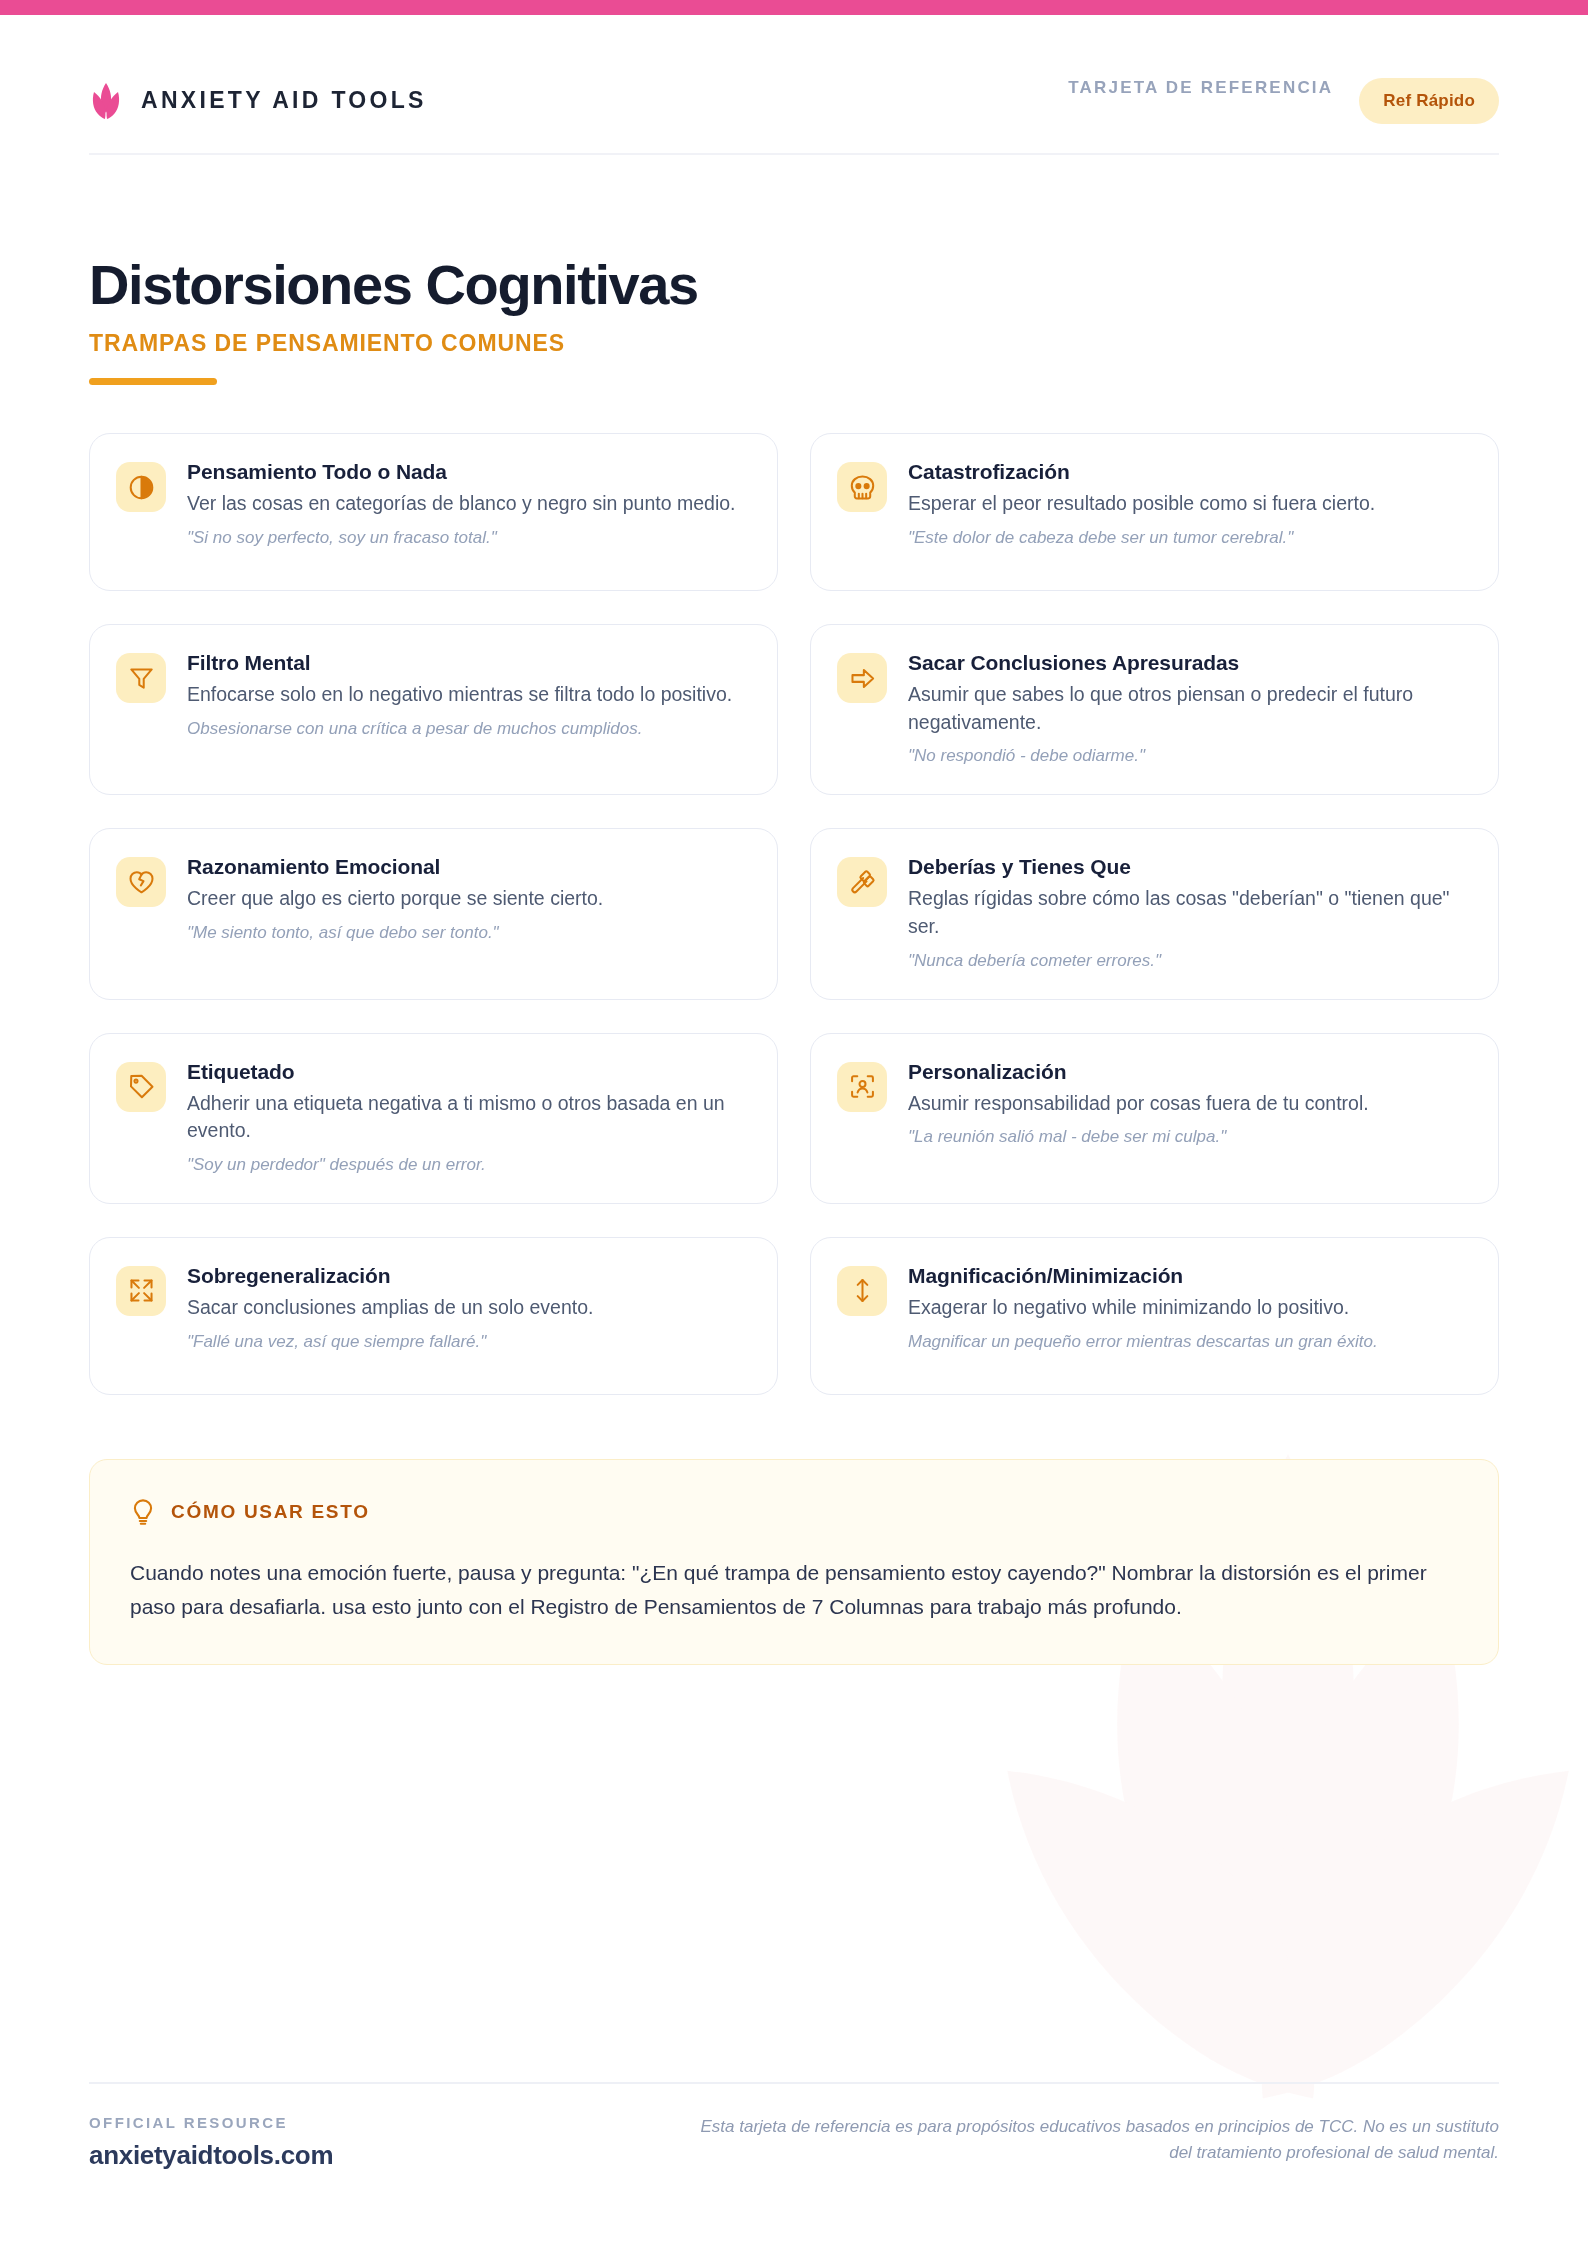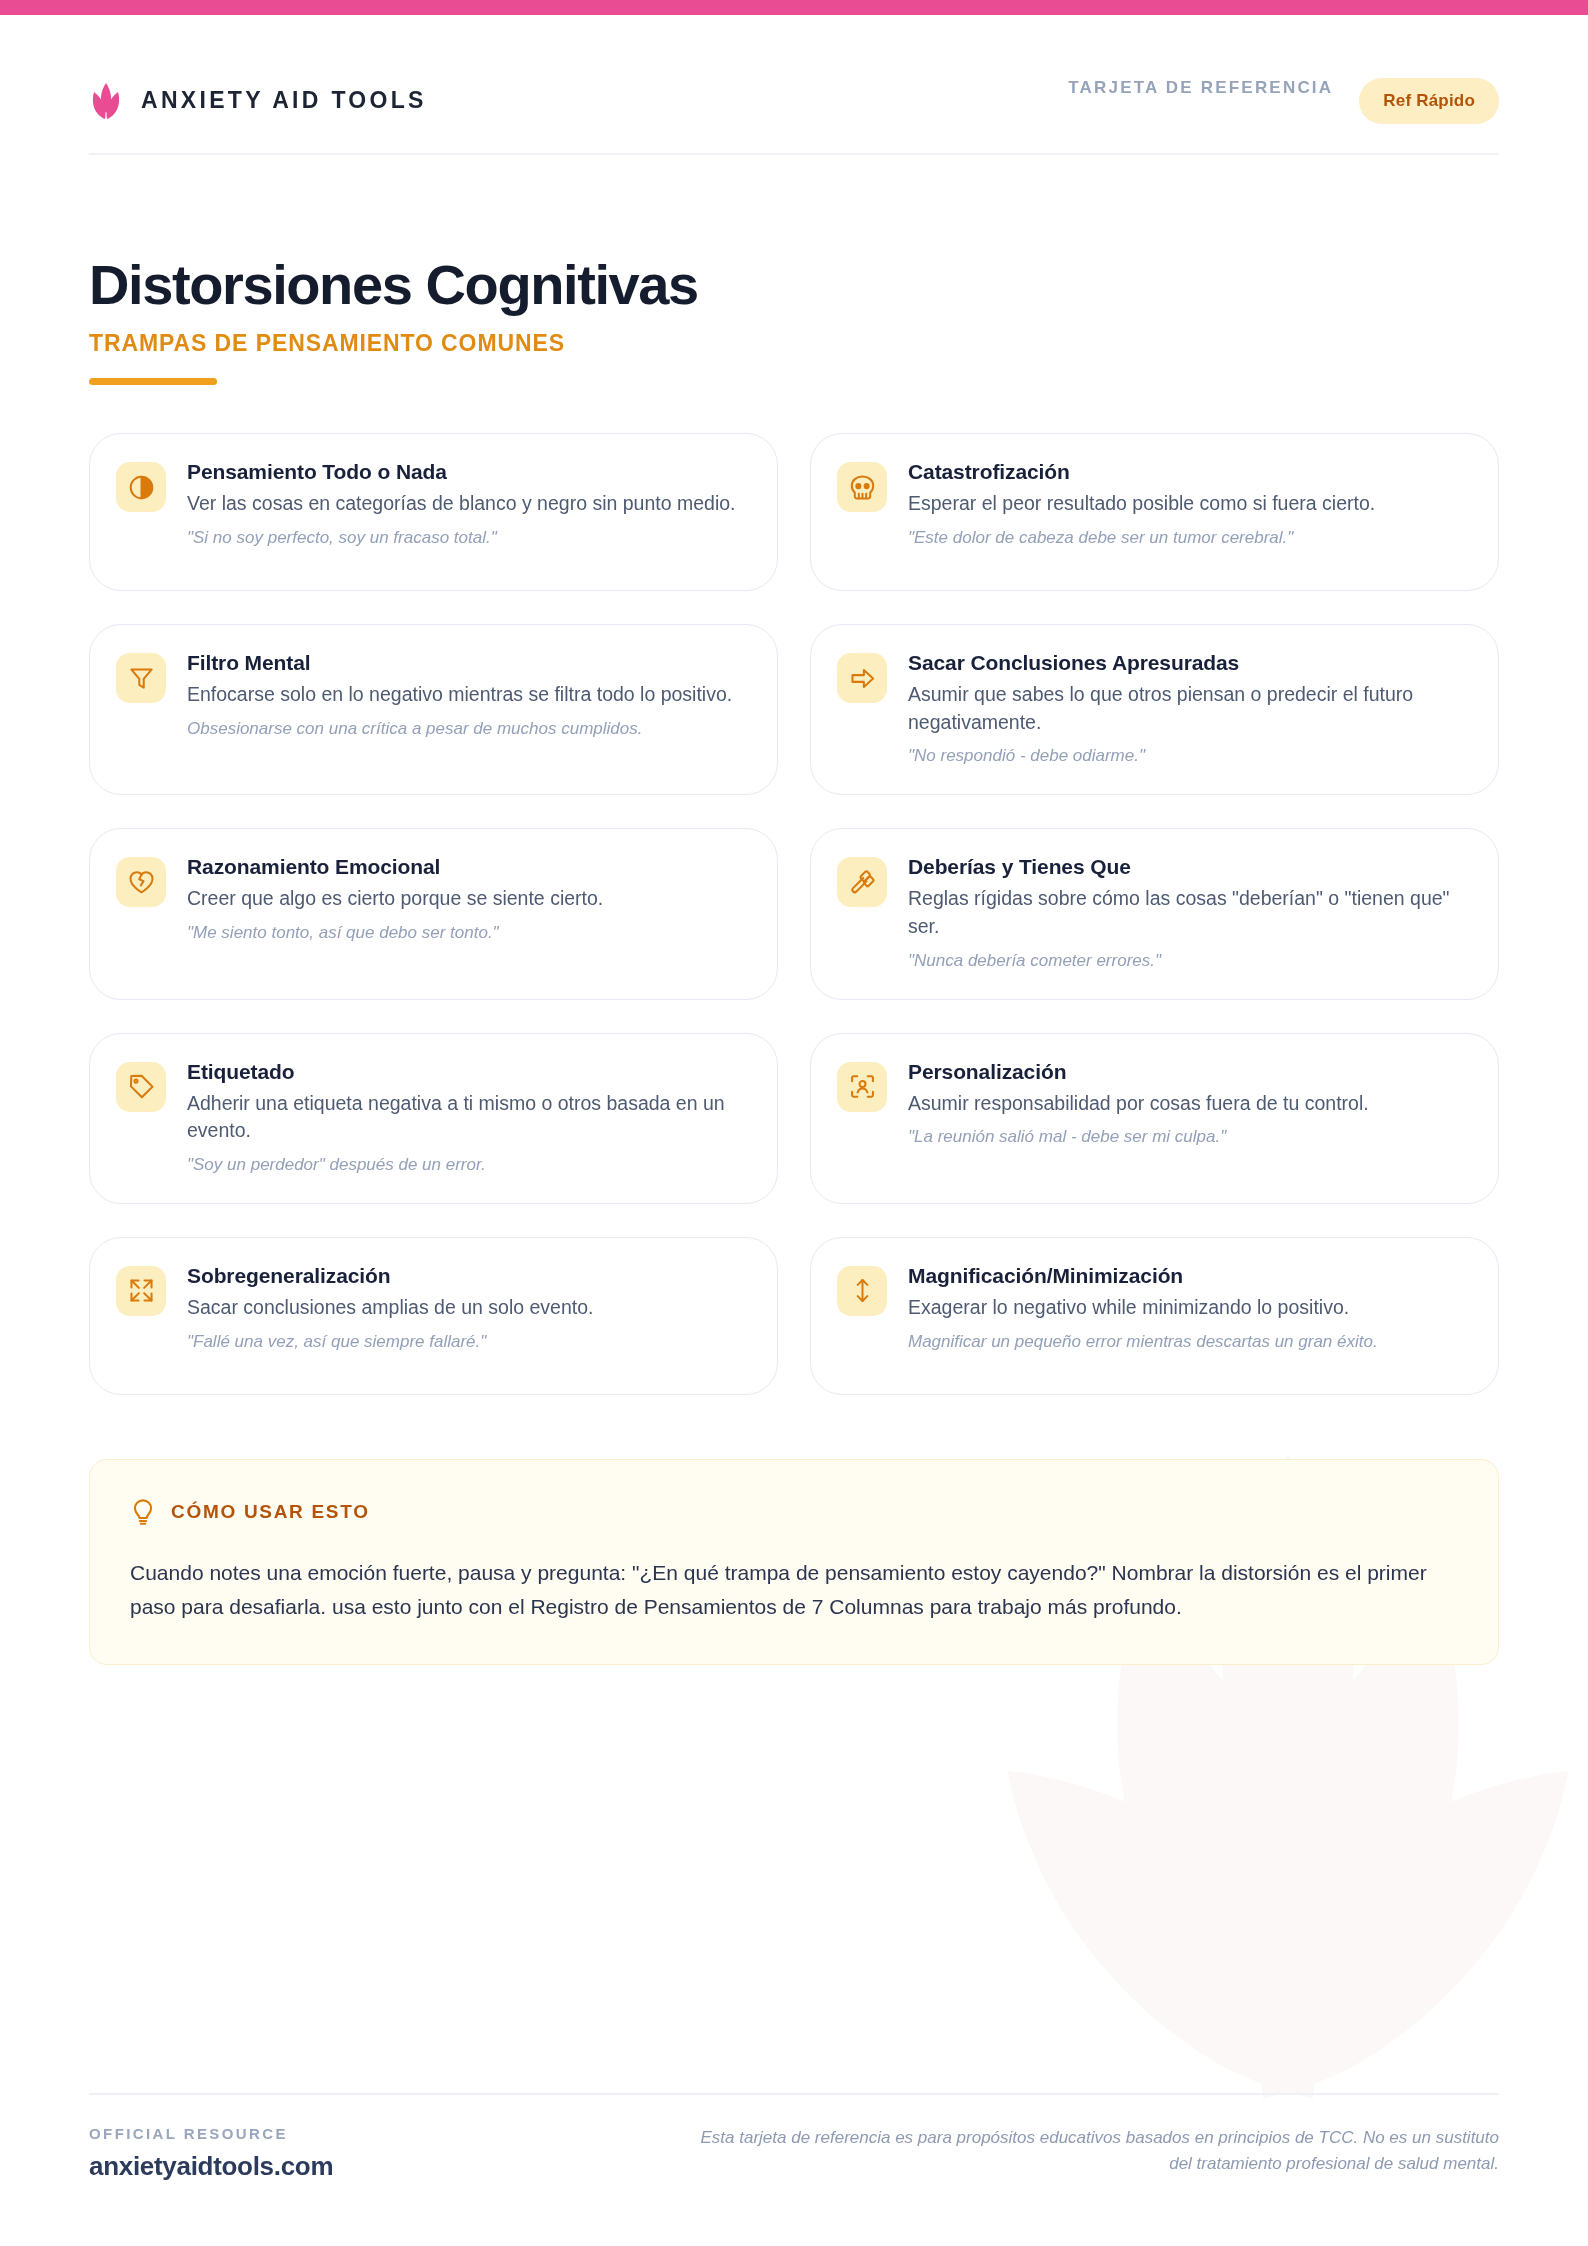--- a/index.html
+++ b/index.html
@@ -122,21 +122,21 @@
   .cards-grid {
     margin-top: 48px;
     display: grid;
     grid-template-columns: 1fr 1fr;
     column-gap: 32px;
     row-gap: 33px;
   }
   .card {
     background: #ffffff;
     border: 1.5px solid #e7eaf3;
-    border-radius: 32px;
+    border-radius: 21px;
     padding: 26px 28px 26px 26px;
     display: flex;
     gap: 21px;
     align-items: flex-start;
     min-height: 158px;
   }
   .card-icon {
     flex: 0 0 auto;
     width: 50px;
     height: 50px;
@@ -195,21 +195,21 @@
     color: #2c3category;
     color: #2c3550;
     max-width: 1340px;
   }
 
   
   .footer {
     position: absolute;
     left: 89px;
     right: 89px;
-    bottom: 64px;
+    bottom: 75px;
     z-index: 2;
   }
   .footer-rule {
     height: 2px;
     background: #eef0f6;
     margin-bottom: 30px;
   }
   .footer-inner {
     display: flex;
     align-items: flex-start;

